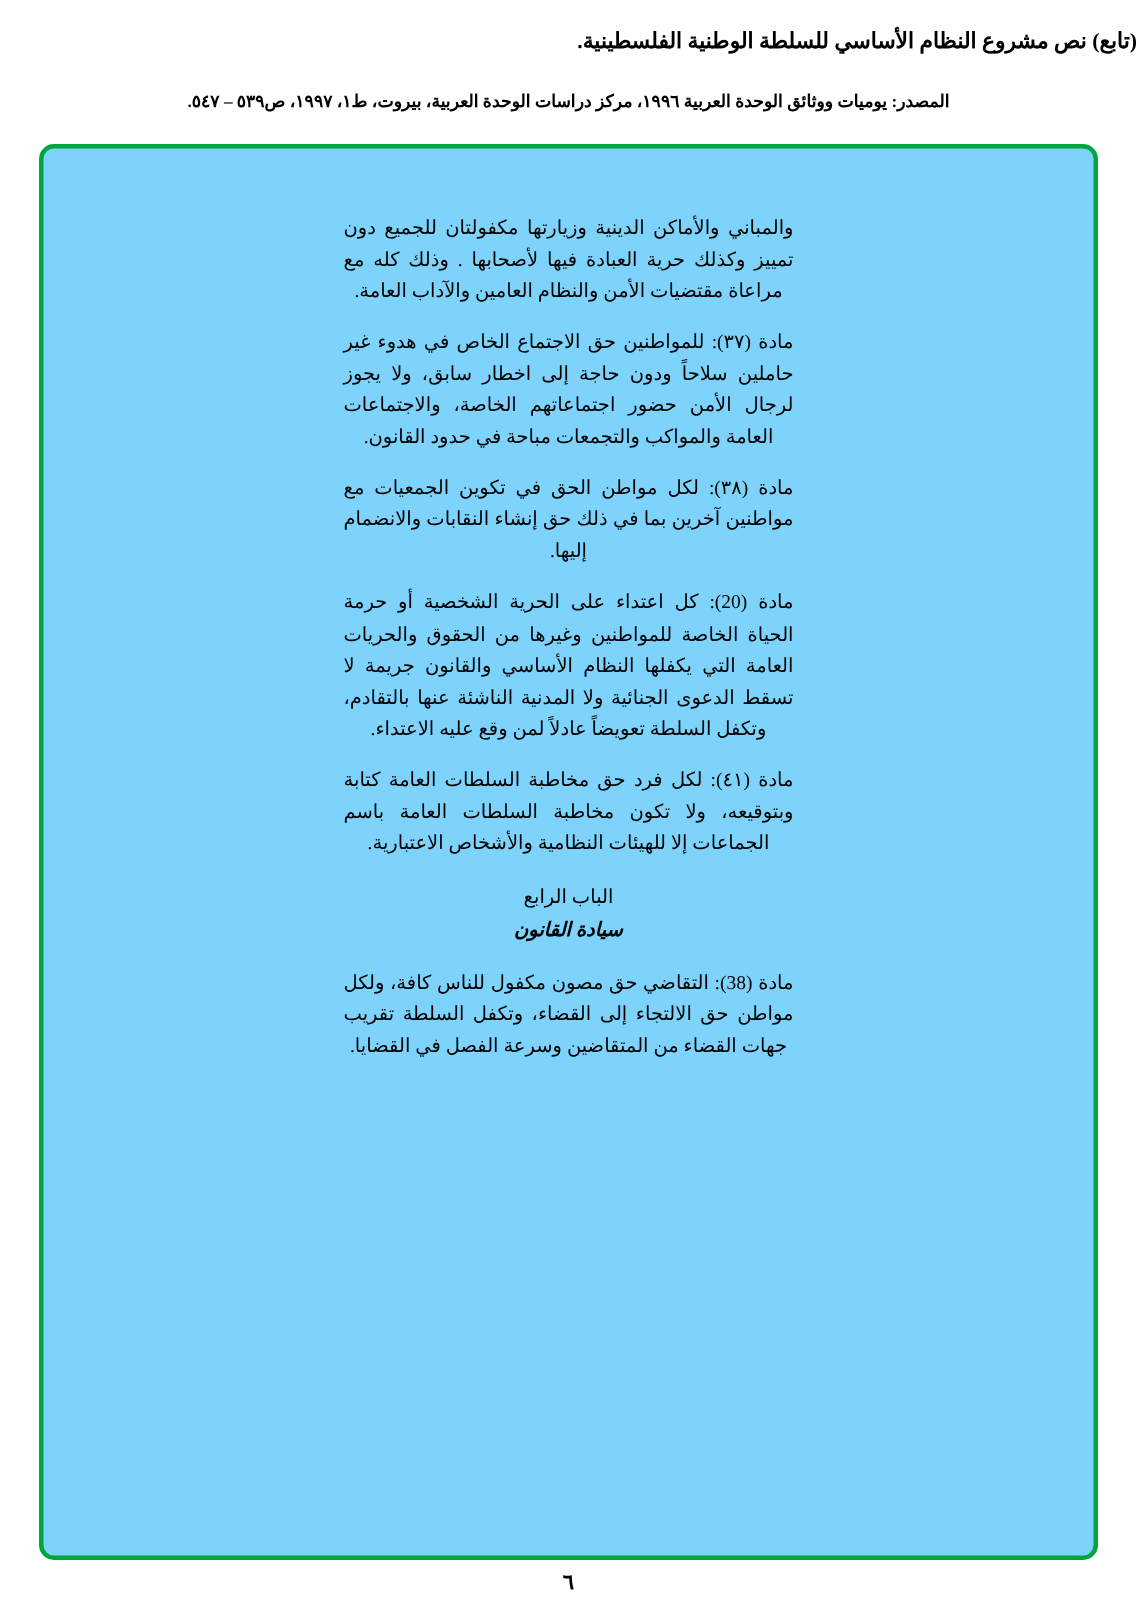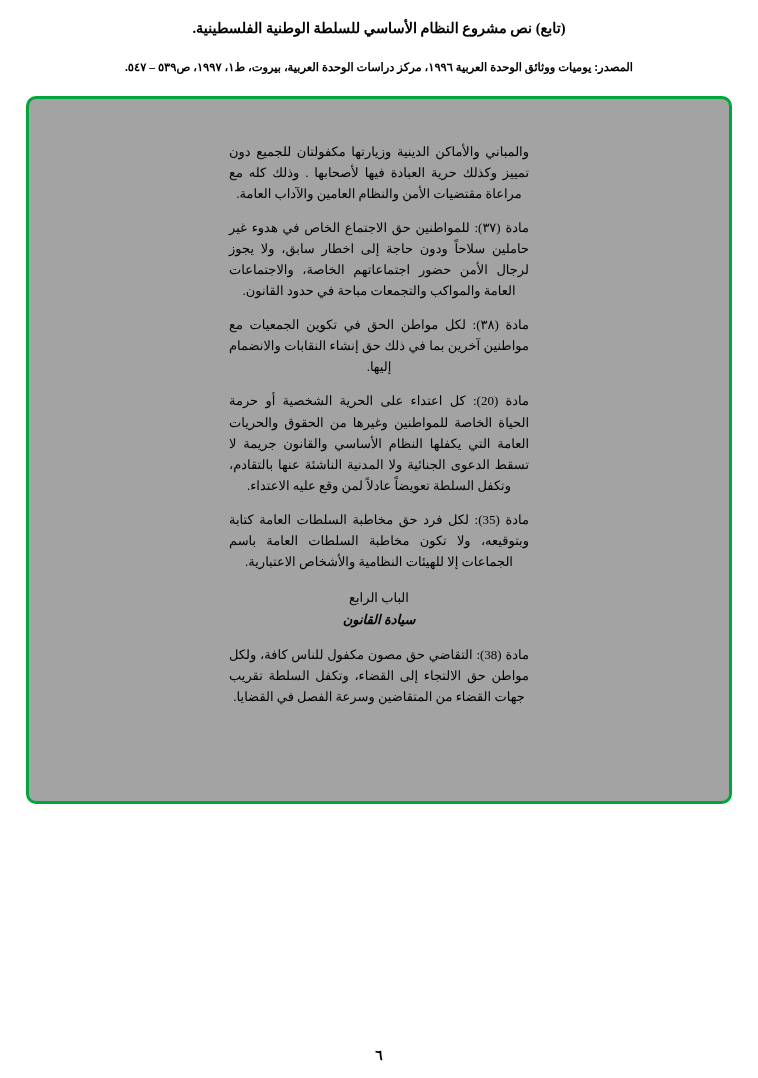--- a/index.html
+++ b/index.html
@@ -24,37 +24,38 @@
   .doc-header {
     text-align: center;
     padding-top: 18px;
   }
   .doc-title {
     font-size: 14.5px;
     font-weight: bold;
     letter-spacing: 0;
     line-height: 1.5;
     direction: rtl;
+    text-align: right;
   }
   .doc-source {
     font-size: 11.5px;
     font-weight: bold;
     margin-top: 20px;
     direction: rtl;
   }
   .frame {
     position: absolute;
     top: 96px;
     right: 26px;
     left: 26px;
-    height: 708px;
+    height: 944px;
     border: 3px solid #00a63c;
     border-radius: 10px;
     box-sizing: border-box;
-    background: #a3a3a3;
+    background: #7dd3fc;
   }
   .content {
     position: absolute;
     top: 42px;
     right: 200px;
     width: 300px;
     direction: rtl;
     text-align: justify;
     text-align-last: center;
   }
@@ -100,21 +101,21 @@
     <div class="doc-source">المصدر: يوميات ووثائق الوحدة العربية ١٩٩٦، مركز دراسات الوحدة العربية، بيروت، ط١، ١٩٩٧، ص٥٣٩ – ٥٤٧.</div>
   </div>
 
   <div class="frame">
     <div class="content">
 
       <p class="para">والمباني والأماكن الدينية وزيارتها مكفولتان للجميع دون تمييز وكذلك حرية العبادة فيها لأصحابها . وذلك كله مع مراعاة مقتضيات الأمن والنظام العامين والآداب العامة.</p>
       <p class="para">مادة (٣٧): للمواطنين حق الاجتماع الخاص في هدوء غير حاملين سلاحاً ودون حاجة إلى اخطار سابق، ولا يجوز لرجال الأمن حضور اجتماعاتهم الخاصة، والاجتماعات العامة والمواكب والتجمعات مباحة في حدود القانون.</p>
       <p class="para">مادة (٣٨): لكل مواطن الحق في تكوين الجمعيات مع مواطنين آخرين بما في ذلك حق إنشاء النقابات والانضمام إليها.</p>
       <p class="para">مادة (20): كل اعتداء على الحرية الشخصية أو حرمة الحياة الخاصة للمواطنين وغيرها من الحقوق والحريات العامة التي يكفلها النظام الأساسي والقانون جريمة لا تسقط الدعوى الجنائية ولا المدنية الناشئة عنها بالتقادم، وتكفل السلطة تعويضاً عادلاً لمن وقع عليه الاعتداء.</p>
-      <p class="para">مادة (35): لكل فرد حق مخاطبة السلطات العامة كتابة وبتوقيعه، ولا تكون مخاطبة السلطات العامة باسم الجماعات إلا للهيئات النظامية والأشخاص الاعتبارية.</p>
+      <p class="para">مادة (٤١): لكل فرد حق مخاطبة السلطات العامة كتابة وبتوقيعه، ولا تكون مخاطبة السلطات العامة باسم الجماعات إلا للهيئات النظامية والأشخاص الاعتبارية.</p>
 
       <div class="section-heading">الباب الرابع</div>
       <div class="section-subheading">سيادة القانون</div>
 
       <p class="para">مادة (38): التقاضي حق مصون مكفول للناس كافة، ولكل مواطن حق الالتجاء إلى القضاء، وتكفل السلطة تقريب جهات القضاء من المتقاضين وسرعة الفصل في القضايا.</p>
 
     </div>
   </div>
 
   <div class="page-number">٦</div>

